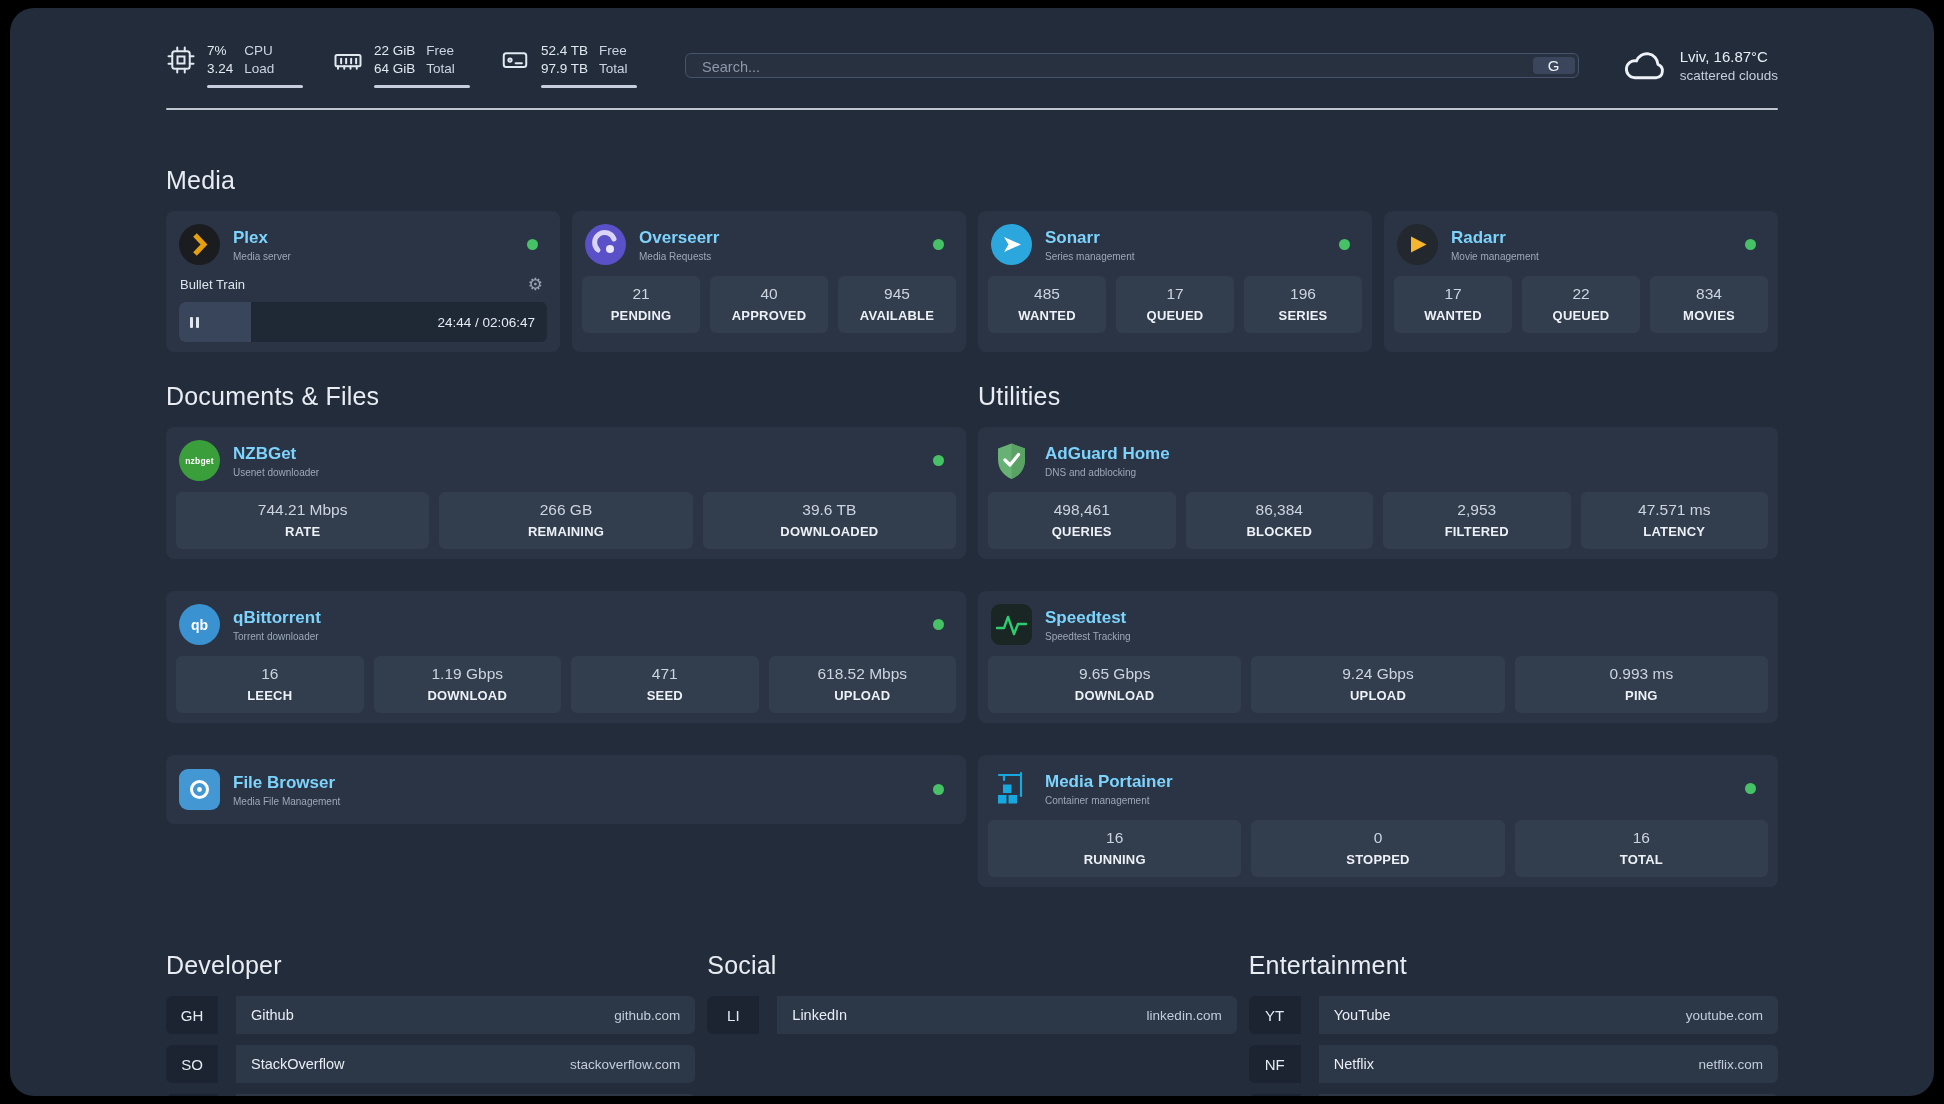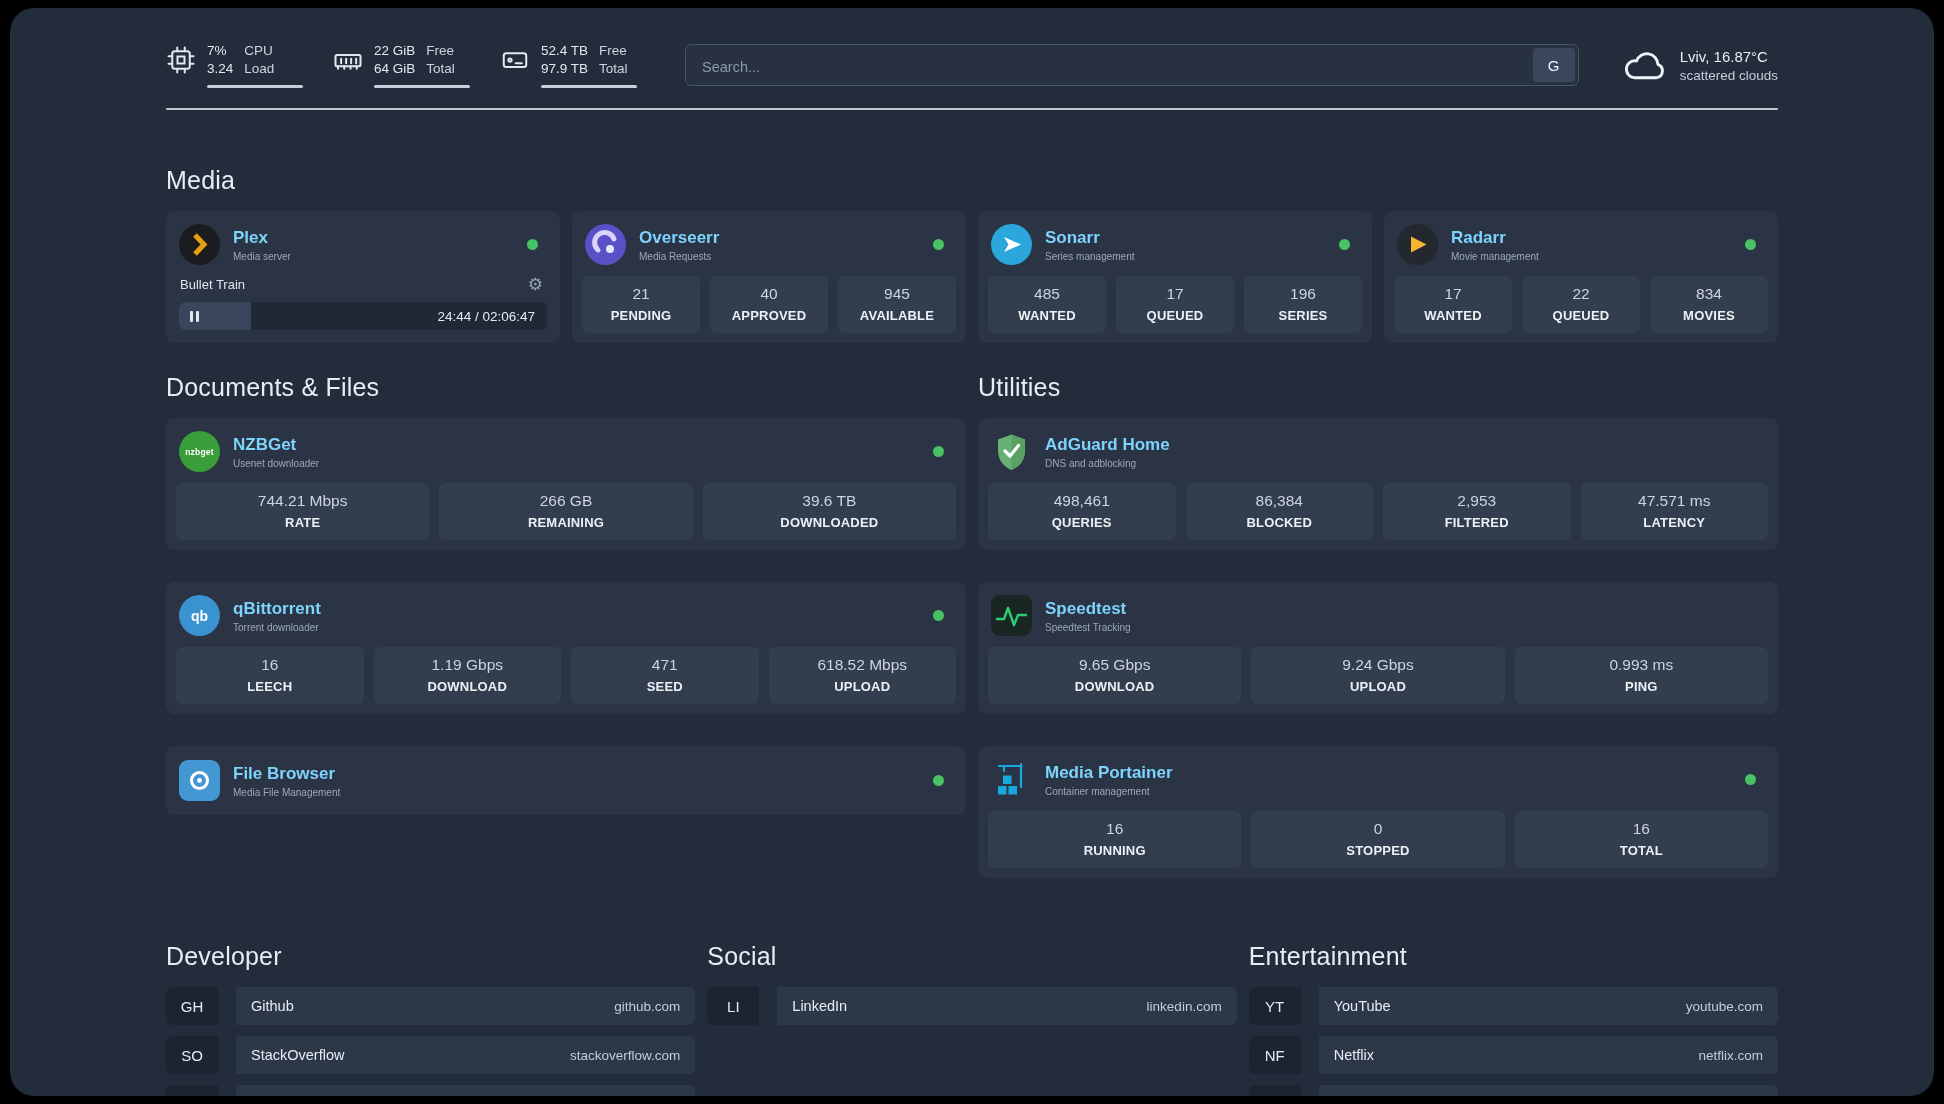--- a/index.html
+++ b/index.html
@@ -23,21 +23,21 @@
   .sys-top { display: flex; align-items: center; gap: 11px; }
   .sys-icon { width: 30px; height: 30px; color: #e2e8f0; flex: none; display: flex; }
   .sys-icon svg { width: 100%; height: 100%; }
   .sys-col { display: flex; flex-direction: column; font-size: 13.5px; line-height: 1.35; }
   .sys-col.vals { color: #e2e8f0; }
   .sys-col.labs { color: #ccd4e0; }
   .sys-bar { height: 3px; width: 96px; background: #c6cedb; border-radius: 2px; margin-top: 7px; margin-left: 41px; }
 
   .searchbox { flex: 1; position: relative; margin: 0 18px 0 22px; }
   .search-input {
-    width: 100%; height: 42px; background: #273140; border: 1px solid #47536b;
+    width: 100%; height: 25px; background: #273140; border: 1px solid #47536b;
     border-radius: 6px; color: #dfe6ee; font-size: 14.5px; padding: 4px 58px 0 16px;
     outline: none; font-family: inherit;
   }
   .search-input::placeholder { color: #8d98a9; }
   .search-btn {
     position: absolute; right: 4px; top: 4px; bottom: 4px; width: 42px;
     background: #3b465c; border: none; border-radius: 4px; color: #eef2f7;
     font-size: 15px; display: flex; align-items: center; justify-content: center;
     cursor: pointer; font-family: inherit;
   }
@@ -66,21 +66,21 @@
   .stat-row { display: grid; grid-auto-flow: column; grid-auto-columns: 1fr; gap: 10px; }
   .stat { background: #323d4e; border-radius: 6px; text-align: center; padding: 9px 4px 10px; }
   .stat-val { font-size: 15.5px; color: #ccd4df; }
   .stat-lab { font-size: 13px; font-weight: 700; color: #edf1f6; margin-top: 5px; letter-spacing: .2px; }
 
   
   .player { padding: 0 3px; }
   .player-top { display: flex; align-items: center; justify-content: space-between; padding: 0 4px 0 1px; }
   .track-name { font-size: 13px; color: #dde4ec; }
   .gear { color: #97a2b3; font-size: 17px; cursor: pointer; line-height: 1; }
-  .player-bar { margin-top: 9px; height: 28px; background: #1f2835; border-radius: 6px; position: relative; overflow: hidden; display: flex; align-items: center; }
+  .player-bar { margin-top: 9px; height: 40px; background: #1f2835; border-radius: 6px; position: relative; overflow: hidden; display: flex; align-items: center; }
   .player-fill { width: 19.5%; height: 100%; background: #39455a; display: flex; align-items: center; border-radius: 6px 0 0 6px; }
   .pause-btn { display: flex; gap: 3px; margin-left: 11px; cursor: pointer; }
   .pause-btn i { width: 3px; height: 11px; background: #dfe6ee; border-radius: 1px; display: block; }
   .player-time { position: absolute; right: 12px; font-size: 13.5px; color: #e6ebf2; }
 
   .two-col { margin-top: 30px; display: grid; grid-template-columns: 1fr 1fr; gap: 12px; align-items: start; }
   .col-cards { margin-top: 16px; display: flex; flex-direction: column; gap: 32px; }
 
   
   .bookmarks { margin-top: 64px; display: grid; grid-template-columns: repeat(3,1fr); gap: 12px; padding-bottom: 40px; align-items: start; }

